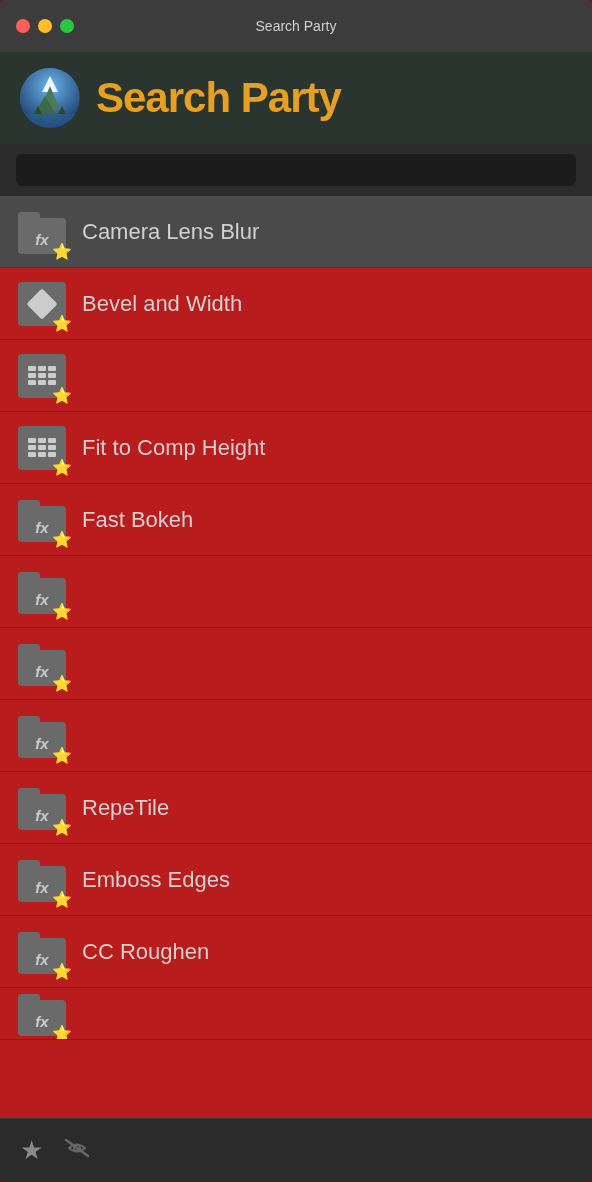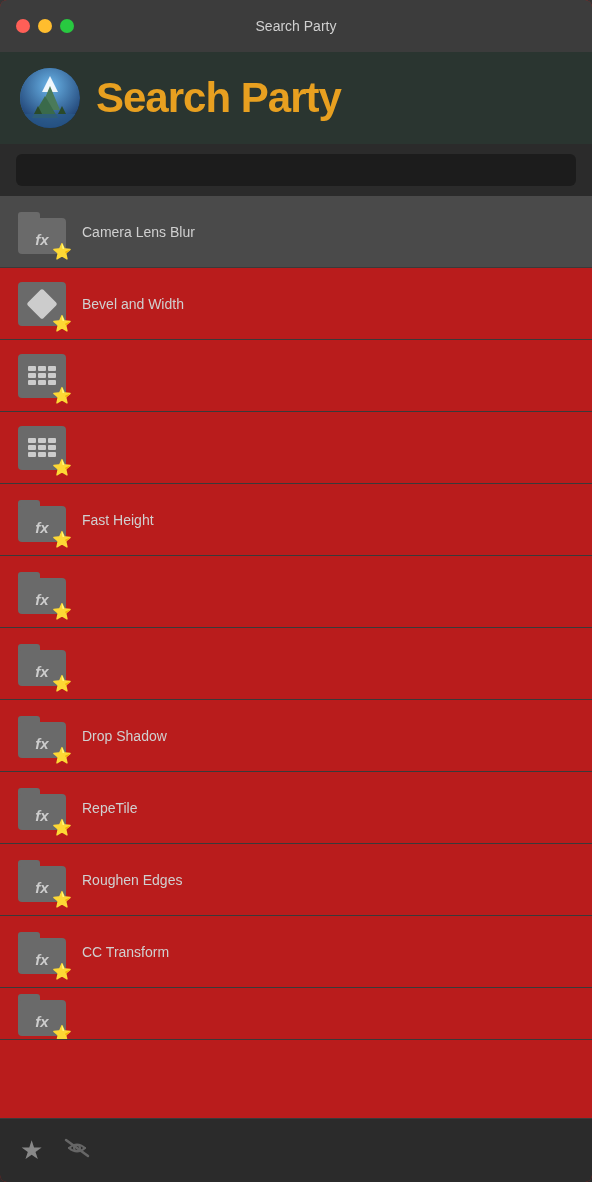--- a/index.html
+++ b/index.html
@@ -209,21 +209,21 @@
       position: relative;
     }
     .diamond-shape {
       width: 22px;
       height: 22px;
       background: #ccc;
       transform: rotate(45deg);
       border-radius: 2px;
     }
     .item-label {
-      font-size: 14px;
+      font-size: 22px;
       color: #d0d0d0;
       font-weight: 400;
     }
     .bottom-bar {
       height: 64px;
       background: #2b2b2b;
       border-top: 1px solid #3a3a3a;
       display: flex;
       align-items: center;
       padding: 0 20px;
@@ -349,66 +349,66 @@
               <div class="grid-cell"></div>
           </div>
           <div class="grid-row">
             <div class="grid-cell"></div>
               <div class="grid-cell"></div>
               <div class="grid-cell"></div>
           </div>
         </div>
         <span class="star-badge">⭐</span>
       </div>
-    </div>
-
-    <div class="list-item">
-      <div class="item-icon">
-        <div class="fx-folder">
-          <div class="fx-folder-tab"></div>
-          <div class="fx-folder-body"></div>
-          <span class="fx-text">fx</span>
-        </div>
-        <span class="star-badge">⭐</span>
-      </div>
-      <span class="item-label">Fast Height</span>
-    </div>
-
-    <div class="list-item">
-      <div class="item-icon">
-        <div class="fx-folder">
-          <div class="fx-folder-tab"></div>
-          <div class="fx-folder-body"></div>
-          <span class="fx-text">fx</span>
-        </div>
-        <span class="star-badge">⭐</span>
-      </div>
-    </div>
-
-    <div class="list-item">
-      <div class="item-icon">
-        <div class="fx-folder">
-          <div class="fx-folder-tab"></div>
-          <div class="fx-folder-body"></div>
-          <span class="fx-text">fx</span>
-        </div>
-        <span class="star-badge">⭐</span>
-      </div>
-    </div>
-
-    <div class="list-item">
-      <div class="item-icon">
-        <div class="fx-folder">
-          <div class="fx-folder-tab"></div>
-          <div class="fx-folder-body"></div>
-          <span class="fx-text">fx</span>
-        </div>
-        <span class="star-badge">⭐</span>
-      </div>
-      <span class="item-label">Drop Shadow</span>
+      <span class="item-label">Fit to Comp Height</span>
+    </div>
+
+    <div class="list-item">
+      <div class="item-icon">
+        <div class="fx-folder">
+          <div class="fx-folder-tab"></div>
+          <div class="fx-folder-body"></div>
+          <span class="fx-text">fx</span>
+        </div>
+        <span class="star-badge">⭐</span>
+      </div>
+      <span class="item-label">Fast Bokeh</span>
+    </div>
+
+    <div class="list-item">
+      <div class="item-icon">
+        <div class="fx-folder">
+          <div class="fx-folder-tab"></div>
+          <div class="fx-folder-body"></div>
+          <span class="fx-text">fx</span>
+        </div>
+        <span class="star-badge">⭐</span>
+      </div>
+    </div>
+
+    <div class="list-item">
+      <div class="item-icon">
+        <div class="fx-folder">
+          <div class="fx-folder-tab"></div>
+          <div class="fx-folder-body"></div>
+          <span class="fx-text">fx</span>
+        </div>
+        <span class="star-badge">⭐</span>
+      </div>
+    </div>
+
+    <div class="list-item">
+      <div class="item-icon">
+        <div class="fx-folder">
+          <div class="fx-folder-tab"></div>
+          <div class="fx-folder-body"></div>
+          <span class="fx-text">fx</span>
+        </div>
+        <span class="star-badge">⭐</span>
+      </div>
     </div>
 
     <div class="list-item">
       <div class="item-icon">
         <div class="fx-folder">
           <div class="fx-folder-tab"></div>
           <div class="fx-folder-body"></div>
           <span class="fx-text">fx</span>
         </div>
         <span class="star-badge">⭐</span>
@@ -418,33 +418,33 @@
 
     <div class="list-item">
       <div class="item-icon">
         <div class="fx-folder">
           <div class="fx-folder-tab"></div>
           <div class="fx-folder-body"></div>
           <span class="fx-text">fx</span>
         </div>
         <span class="star-badge">⭐</span>
       </div>
-      <span class="item-label">Roughen Edges</span>
-    </div>
-
-    <div class="list-item">
-      <div class="item-icon">
-        <div class="fx-folder">
-          <div class="fx-folder-tab"></div>
-          <div class="fx-folder-body"></div>
-          <span class="fx-text">fx</span>
-        </div>
-        <span class="star-badge">⭐</span>
-      </div>
-      <span class="item-label">CC Transform</span>
+      <span class="item-label">Emboss Edges</span>
+    </div>
+
+    <div class="list-item">
+      <div class="item-icon">
+        <div class="fx-folder">
+          <div class="fx-folder-tab"></div>
+          <div class="fx-folder-body"></div>
+          <span class="fx-text">fx</span>
+        </div>
+        <span class="star-badge">⭐</span>
+      </div>
+      <span class="item-label">CC Roughen</span>
     </div>
 
     <div class="partial-item">
       <div class="item-icon">
         <div class="fx-folder">
           <div class="fx-folder-tab"></div>
           <div class="fx-folder-body"></div>
           <span class="fx-text">fx</span>
         </div>
         <span class="star-badge">⭐</span>

